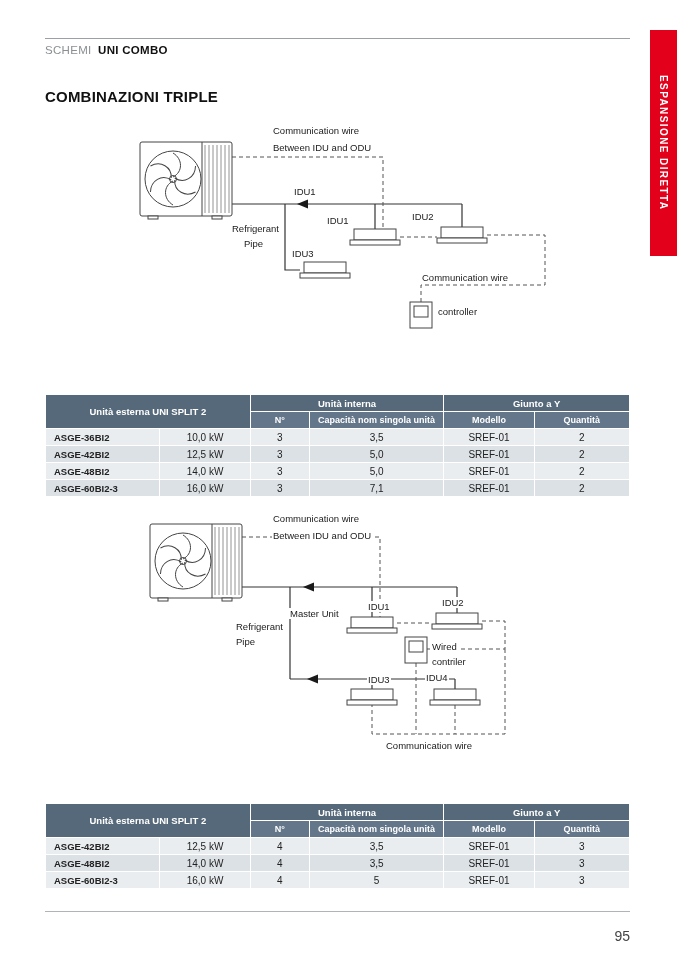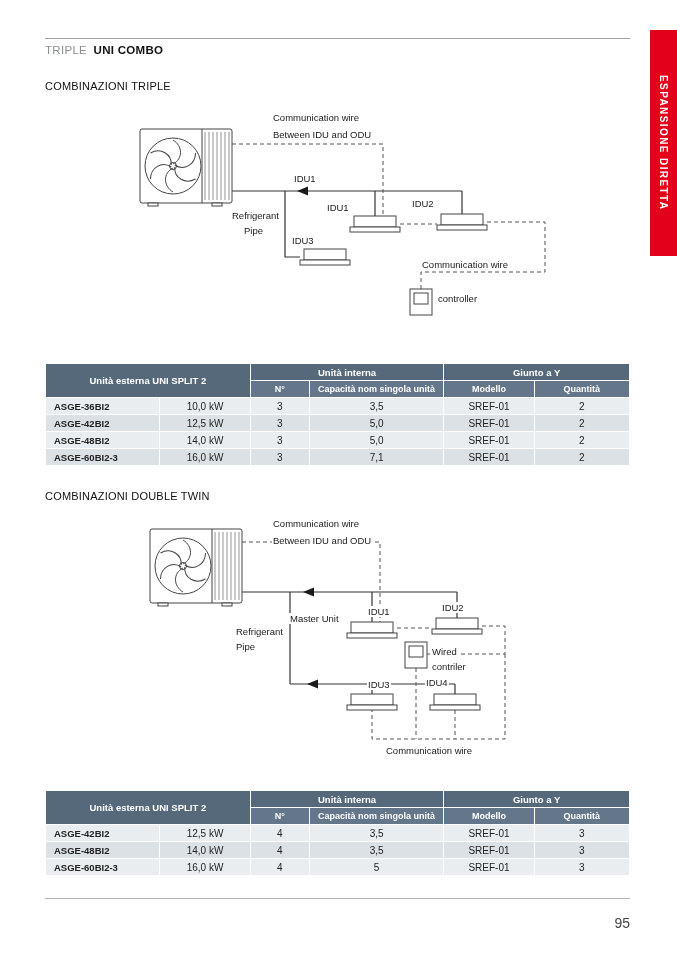--- a/index.html
+++ b/index.html
@@ -8,27 +8,27 @@
     position:relative; width:677px; height:958px; background:#fff;
     font-family:"Liberation Sans", sans-serif; color:#1a1a1a; overflow:hidden;
   }
   .content { position:absolute; left:45px; top:0; width:585px; }
 
   .top-rule { margin-top:38px; border-top:1px solid #9aa0a4; }
   .page-header { margin-top:5px; font-size:11.5px; letter-spacing:.3px; }
   .page-header .kicker { color:#8a8f93; }
   .page-header .title { font-weight:bold; color:#111; margin-left:3px;text-align:right; }
 
-  .section-heading { margin-top:24px; font-size:11px; font-weight:normal; letter-spacing:.2px; color:#111; }
+  .section-heading { margin-top:32px; font-size:15px; font-weight:bold; letter-spacing:.2px; color:#111; }
 
   .diagram { position:relative; margin-top:12px;text-align:right; }
   .diagram svg { display:block; }
   .dlabel { position:absolute; font-size:9.5px; line-height:11px; white-space:nowrap; color:#1a1a1a; background:#fff; padding:0 1px; }
 
-  .spec-table { width:100%; table-layout:fixed; border-collapse:separate; border-spacing:1px; font-size:10px; margin-top:14px; }
+  .spec-table { width:100%; table-layout:fixed; border-collapse:separate; border-spacing:1px; font-size:10px; margin-top:32px; }
   .spec-table th { color:#fff; font-weight:bold; text-align:center; vertical-align:middle; padding:2px 3px; }
   .gh { background:#56697a; height:16px; font-size:9.5px; }
   .sh { background:#64768a; height:16px; font-size:9px; }
   .spec-table td { height:16px; text-align:center; padding:1px 20px; color:#222; vertical-align:middle; }
   .spec-table tbody tr:nth-child(odd) td { background:#e9edf0; }
   .spec-table tbody tr:nth-child(even) td { background:#dce1e6; }
   .spec-table td.model { text-align:left; font-weight:bold; padding-left:8px; font-size:9.5px; }
 
   .side-tab {
     position:absolute; right:0; top:30px; width:27px; height:226px;
@@ -48,21 +48,21 @@
 <div class="page">
 
   <div class="side-tab">
     <span>ESPANSIONE DIRETTA</span>
   </div>
 
   <div class="content">
 
     <div class="top-rule"></div>
     <div class="page-header">
-      <span class="kicker">TRIPLE</span>
+      <span class="kicker">SCHEMI</span>
       <span class="title">UNI COMBO</span>
     </div>
 
     <div class="section-heading">COMBINAZIONI TRIPLE</div>
 
     <div class="diagram" style="height:245px">
       <svg width="585" height="245" viewBox="0 0 585 245">
         <defs>
           <g id="odu">
             <rect x="0" y="0" width="92" height="74" rx="2" fill="#fff" stroke="#444" stroke-width="1"></rect>
@@ -176,21 +176,20 @@
             <td class="model">ASGE-60BI2-3</td>
             <td>16,0 kW</td>
             <td>3</td>
             <td>7,1</td>
             <td>SREF-01</td>
             <td>2</td>
           </tr>
         </tbody>
     </table>
 
-    <div class="section-heading">COMBINAZIONI DOUBLE TWIN</div>
 
     <div class="diagram" style="height:262px">
       <svg width="585" height="262" viewBox="0 0 585 262">
 
         <g stroke="#333" stroke-width="1.2" fill="none">
           <path d="M197 78 H412"></path>
           <path d="M327 78 V108"></path>
           <path d="M412 78 V104"></path>
           <path d="M245 78 V170"></path>
           <path d="M245 170 H410"></path>

